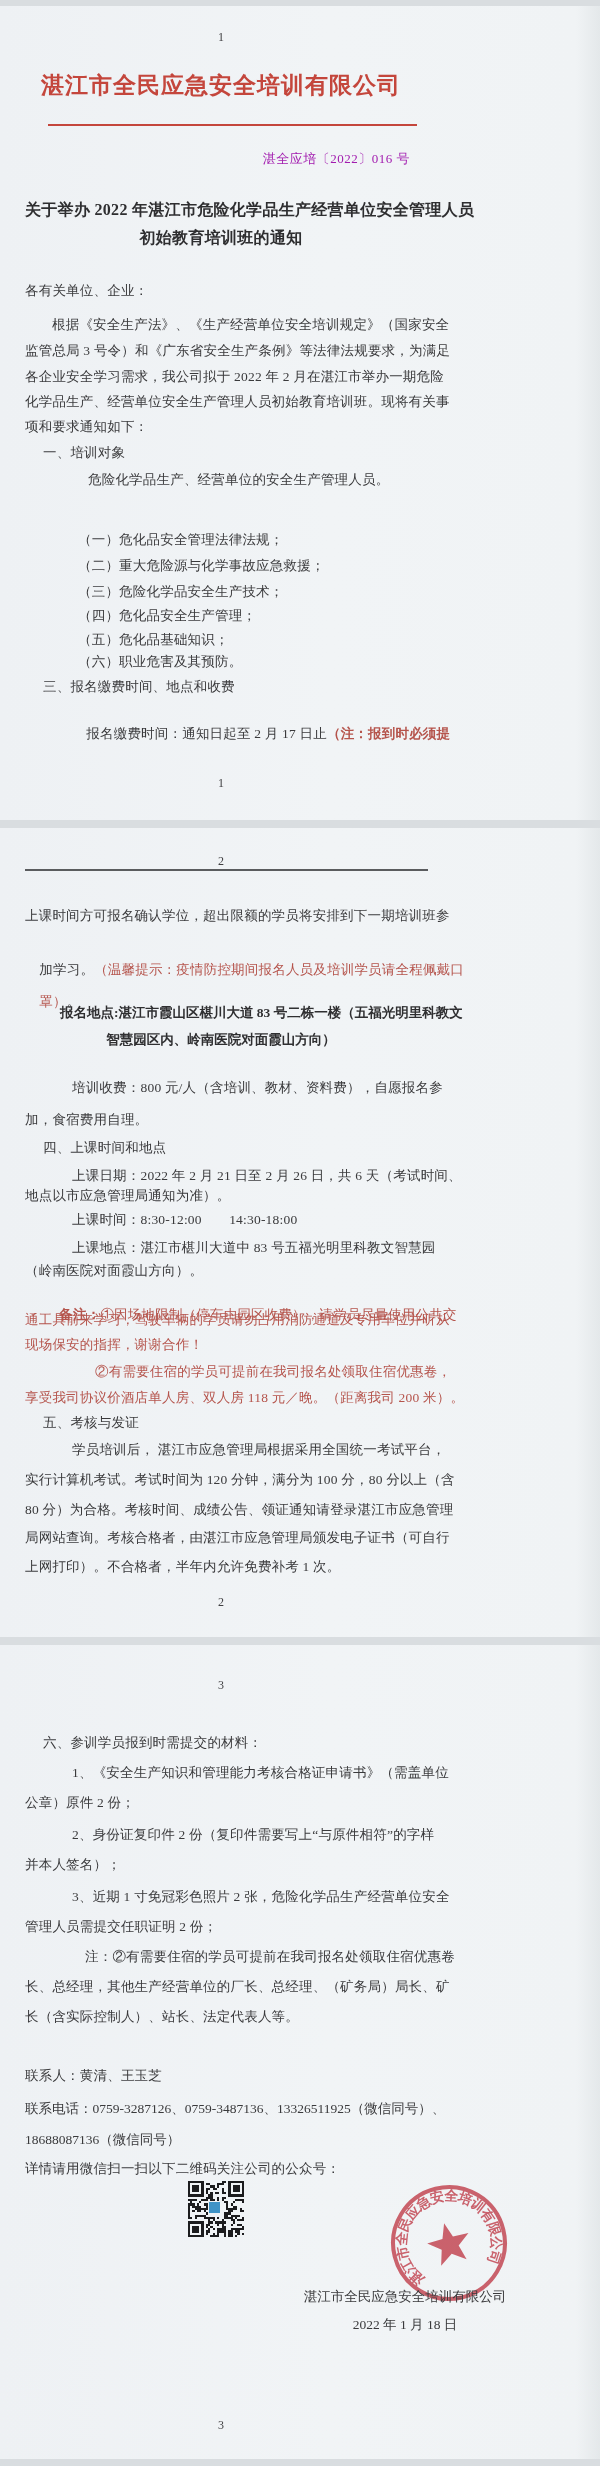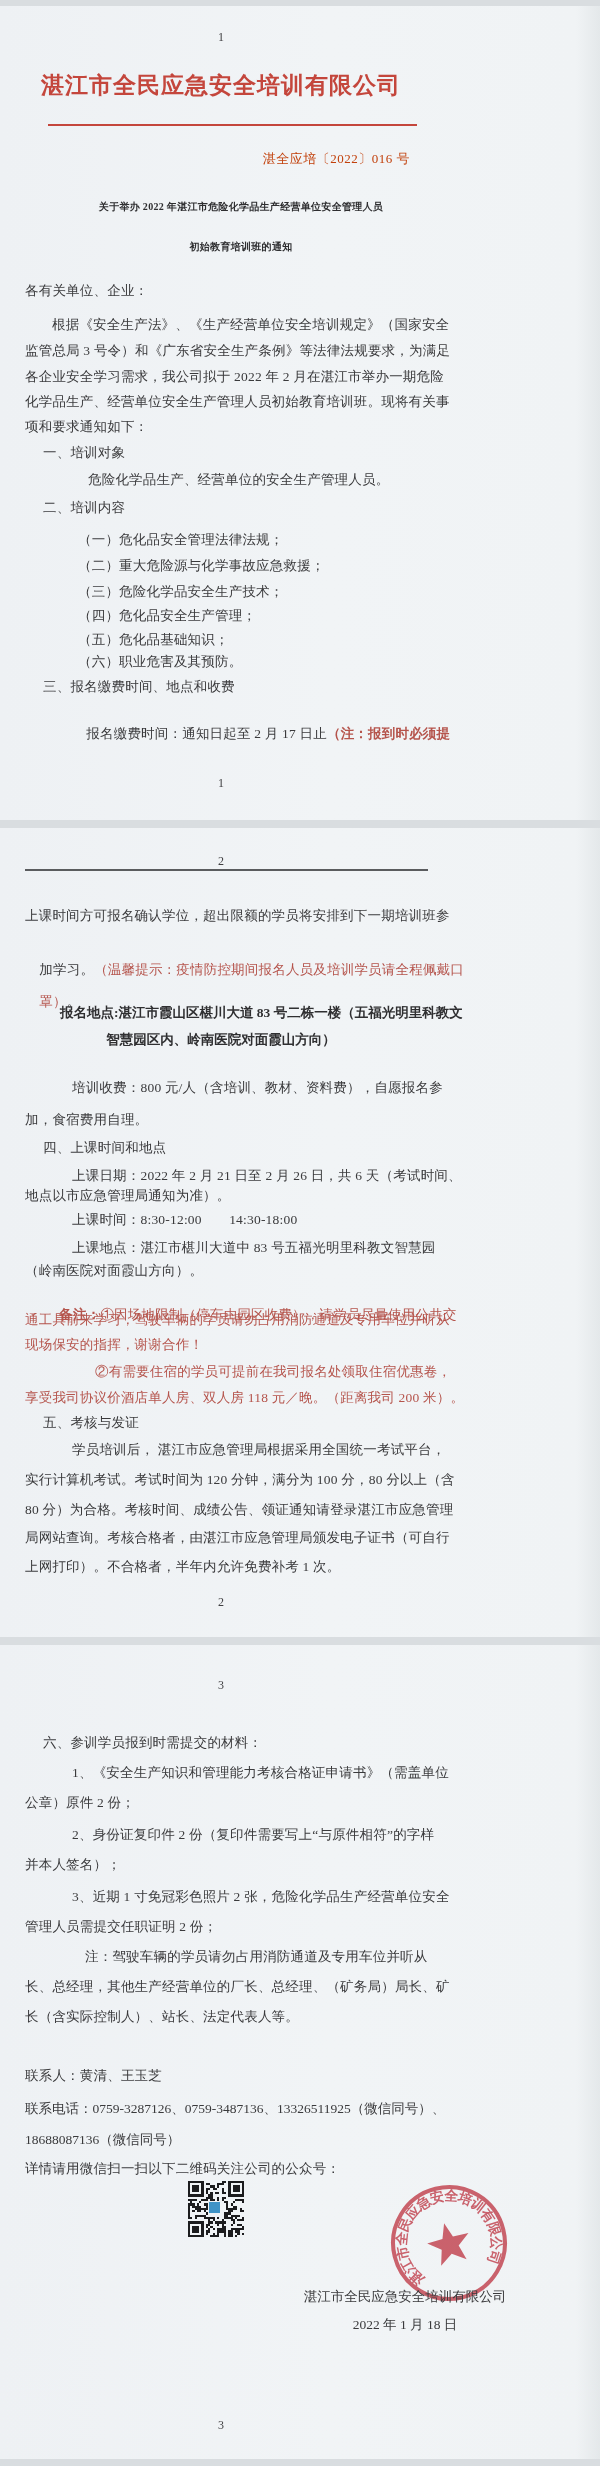--- a/index.html
+++ b/index.html
@@ -7,23 +7,23 @@
          font-family:"Liberation Serif","DejaVu Serif",serif;}
   .page{position:absolute;left:0;width:600px;
         background:linear-gradient(90deg,#eef1f4 0,#f1f4f6 55%,#f0f3f5 96%,#e4e8ea 100%);}
   .ln{position:absolute;left:25px;width:392px;font-size:13.5px;line-height:20px;
       color:#3a3a3c;white-space:pre;letter-spacing:0.2px;}
   .ctr{text-align:center;}
   .pn{position:absolute;left:25px;width:392px;text-align:center;font-size:12px;color:#3f3f41;}
   .org-title{position:absolute;left:25px;width:392px;text-align:center;
              font-size:23px;font-weight:700;color:#c4463c;letter-spacing:1px;}
   .red-rule{position:absolute;left:48px;width:369px;height:2px;background:#c4463c;}
-  .doc-no{position:absolute;left:25px;width:385px;text-align:right;font-size:13px;color:#c2410c;letter-spacing:0.5px;}
+  .doc-no{position:absolute;left:25px;width:385px;text-align:right;font-size:13px;color:#a21caf;letter-spacing:0.5px;}
   .doc-title{position:absolute;left:25px;width:392px;text-align:center;
-             font-size:10px;font-weight:700;color:#2e2e30;letter-spacing:0.3px;white-space:pre;margin-left:20px;}
+             font-size:16px;font-weight:700;color:#2e2e30;letter-spacing:0.3px;white-space:pre;}
   .red{color:#b5544c;}
   .bold{font-weight:700;}
   .addr{font-weight:700;color:#2f2f31;letter-spacing:0;}
   .hline{position:absolute;left:25px;width:403px;height:2px;background:#5a5c5e;}
   .stamp{position:absolute;left:388px;top:2182px;width:122px;height:122px;
          opacity:.85;mix-blend-mode:multiply;transform:rotate(-14deg);}
   .qr{position:absolute;left:188px;top:2181px;width:56px;height:56px;}
   .sig{position:absolute;left:300px;width:210px;text-align:center;font-size:13.5px;color:#3a3a3c;white-space:pre;}
 </style>
 </head>
@@ -33,34 +33,33 @@
 
   <div class="page" style="top:6px;height:814px;"></div>
 
   <div class="pn" style="top:30px;">1</div>
 
   <div class="org-title" style="top:70px;">湛江市全民应急安全培训有限公司</div>
   <div class="red-rule" style="top:124px;"></div>
   <div class="doc-no" style="top:150px;">湛全应培〔2022〕016 号</div>
 
   <div class="doc-title" style="top:200px;">关于举办 2022 年湛江市危险化学品生产经营单位安全管理人员</div>
-  <div class="doc-title" style="top:240px;">初始教育培训班的通知</div>
+  <div class="doc-title" style="top:228px;">初始教育培训班的通知</div>
 
   <div class="ln" style="top:281px;">各有关单位、企业：</div>
 
   <div class="ln" style="top:315px;left:52px;">根据《安全生产法》、《生产经营单位安全培训规定》（国家安全</div>
   <div class="ln" style="top:341px;">监管总局 3 号令）和《广东省安全生产条例》等法律法规要求，为满足</div>
   <div class="ln" style="top:367px;">各企业安全学习需求，我公司拟于 2022 年 2 月在湛江市举办一期危险</div>
   <div class="ln" style="top:392px;">化学品生产、经营单位安全生产管理人员初始教育培训班。现将有关事</div>
   <div class="ln" style="top:417px;">项和要求通知如下：</div>
 
   <div class="ln" style="top:443px;left:43px;">一、培训对象</div>
   <div class="ln" style="top:470px;left:88px;">危险化学品生产、经营单位的安全生产管理人员。</div>
 
-  <div class="ln" style="top:498px;left:43px;">二、培训内容</div>
   <div class="ln" style="top:556px;left:78px;">（二）重大危险源与化学事故应急救援；</div>
   <div class="ln" style="top:530px;left:78px;">（一）危化品安全管理法律法规；</div>
   <div class="ln" style="top:582px;left:78px;">（三）危险化学品安全生产技术；</div>
   <div class="ln" style="top:606px;left:78px;">（四）危化品安全生产管理；</div>
   <div class="ln" style="top:630px;left:78px;">（五）危化品基础知识；</div>
   <div class="ln" style="top:652px;left:78px;">（六）职业危害及其预防。</div>
 
   <div class="ln" style="top:677px;left:43px;">三、报名缴费时间、地点和收费</div>
   <div class="ln" style="top:704px;left:72px;">
     <span>报名缴费时间：通知日起至 2 月 17 日止</span><span class="red bold">（注：报到时必须提</span>
@@ -115,21 +114,21 @@
 
   <div class="pn" style="top:1678px;">3</div>
 
   <div class="ln" style="top:1733px;left:43px;">六、参训学员报到时需提交的材料：</div>
   <div class="ln" style="top:1763px;left:72px;">1、《安全生产知识和管理能力考核合格证申请书》（需盖单位</div>
   <div class="ln" style="top:1793px;">公章）原件 2 份；</div>
   <div class="ln" style="top:1825px;left:72px;">2、身份证复印件 2 份（复印件需要写上“与原件相符”的字样</div>
   <div class="ln" style="top:1855px;">并本人签名）；</div>
   <div class="ln" style="top:1887px;left:72px;">3、近期 1 寸免冠彩色照片 2 张，危险化学品生产经营单位安全</div>
   <div class="ln" style="top:1917px;">管理人员需提交任职证明 2 份；</div>
-  <div class="ln" style="top:1947px;left:85px;">注：驾驶车辆的学员请勿占用消防通道及专用车位并听从</div>
+  <div class="ln" style="top:1947px;left:85px;">注：②有需要住宿的学员可提前在我司报名处领取住宿优惠卷</div>
   <div class="ln" style="top:1977px;">长、总经理，其他生产经营单位的厂长、总经理、（矿务局）局长、矿</div>
   <div class="ln" style="top:2007px;">长（含实际控制人）、站长、法定代表人等。</div>
 
   <div class="ln" style="top:2066px;">联系人：黄清、王玉芝</div>
   <div class="ln" style="top:2099px;letter-spacing:0;">联系电话：0759-3287126、0759-3487136、13326511925（微信同号）、</div>
   <div class="ln" style="top:2130px;letter-spacing:0;">18688087136（微信同号）</div>
   <div class="ln" style="top:2159px;">详情请用微信扫一扫以下二维码关注公司的公众号：</div>
 
   <svg class="qr" id="qr-svg" viewBox="0 0 25 25" shape-rendering="crispEdges">
       <rect x="15" y="0" width="1" height="1" fill="#1c1c1e"></rect>

